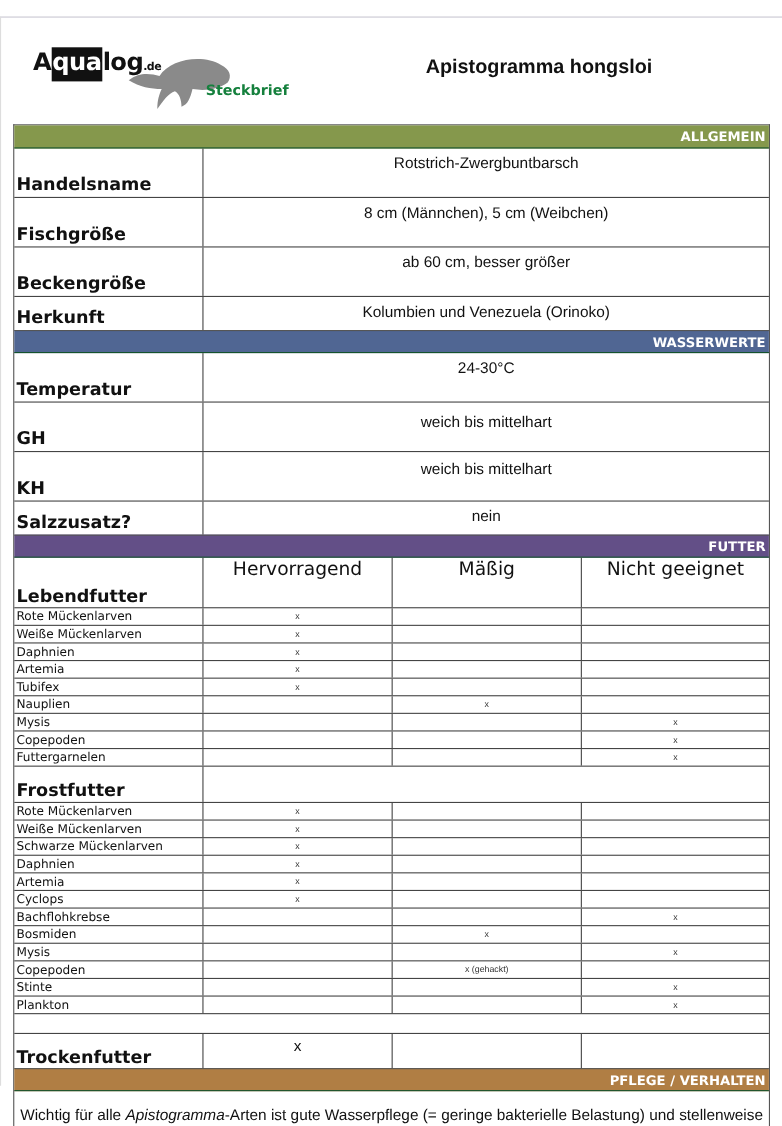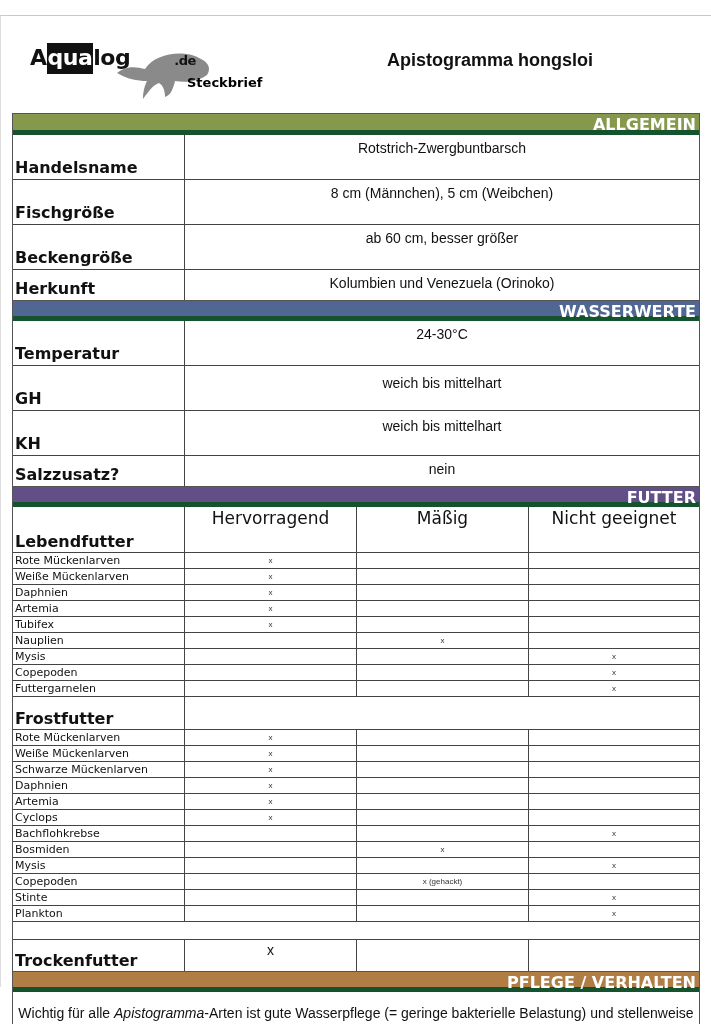--- a/index.html
+++ b/index.html
@@ -7,29 +7,29 @@
   body { position: relative; font-family: "DejaVu Sans", sans-serif; color: #111; }
 
   .page-frame {
     position: absolute; left: 0; top: 15px; width: 711px; height: 972px;
     border-top: 1px solid #c9c7d2; border-left: 1px solid #ddd;
   }
 
   .logo { position: absolute; left: 30px; top: 43px; width: 240px; height: 60px; }
   .logo .aqua { position: absolute; left: 0; top: 2px; font-family: "DejaVu Sans", sans-serif; font-weight: bold; font-size: 22px; color: #111; letter-spacing: -0.5px; }
   .logo .aqua .qua { background: #111; color: #fff; padding: 2px 1px 4px 1px; }
-  .logo .de { font-size: 13px; font-weight: bold; padding-left: 44px; }
-  .logo .steckbrief { position: absolute; left: 157px; top: 32px; font-size: 13px; font-weight: bold; color: #000000; }
+  .logo .de { font-size: 10px; font-weight: bold; }
+  .logo .steckbrief { position: absolute; left: 157px; top: 32px; font-size: 13px; font-weight: bold; color: #15803d; }
   .logo svg { position: absolute; left: 85px; top: 4px; }
 
   .title { position: absolute; left: 387px; top: 50px; font-family: "Liberation Sans", sans-serif; font-weight: bold; font-size: 18px; color: #111; }
 
   .sheet { position: absolute; left: 12px; top: 113px; width: 688px; border: 1px solid #555; border-bottom: none; }
 
-  .band { height: 21px; color: #fff; font-weight: bold; font-size: 16px; text-align: right; padding-right: 3px; line-height: 21px; border-bottom: 5px solid #14532d; }
+  .band { height: 21px; color: #fff; font-weight: bold; font-size: 12px; text-align: right; padding-right: 3px; line-height: 21px; border-bottom: 1px solid #14532d; }
   .band.green { background: #85984c; }
   .band.blue { background: #506693; }
   .band.purple { background: #634f87; }
   .band.brown { background: #b07e44; }
 
   .row2 { display: flex; height: 45px; border-bottom: 1px solid #444; }
   .row2 .lbl { width: 172px; border-right: 1px solid #444; font-weight: bold; font-size: 16px; display: flex; align-items: flex-end; padding-left: 2px; padding-bottom: 2px; }
   .row2 .val { flex: 1; font-family: "Liberation Sans", sans-serif; font-size: 14px; text-align: center; padding-top: 5px; }
 
   .food-head { display: flex; height: 46px; border-bottom: 1px solid #444; }

